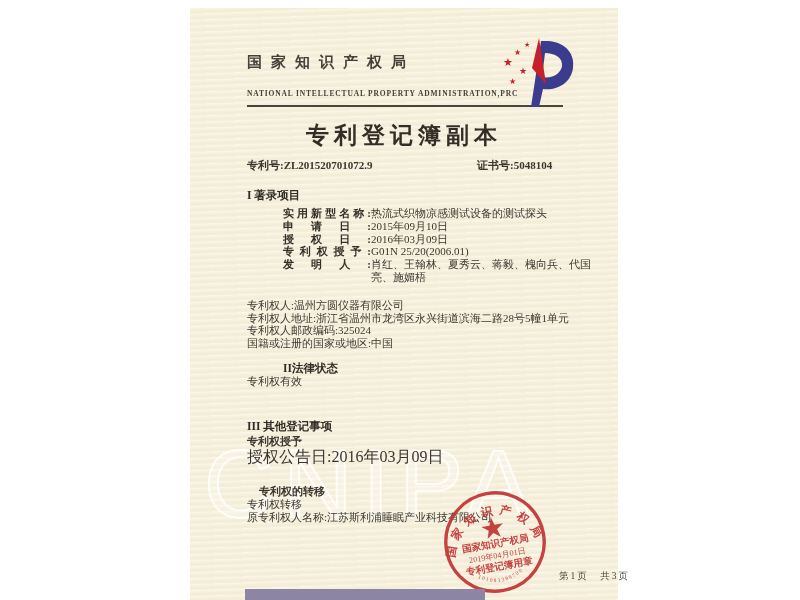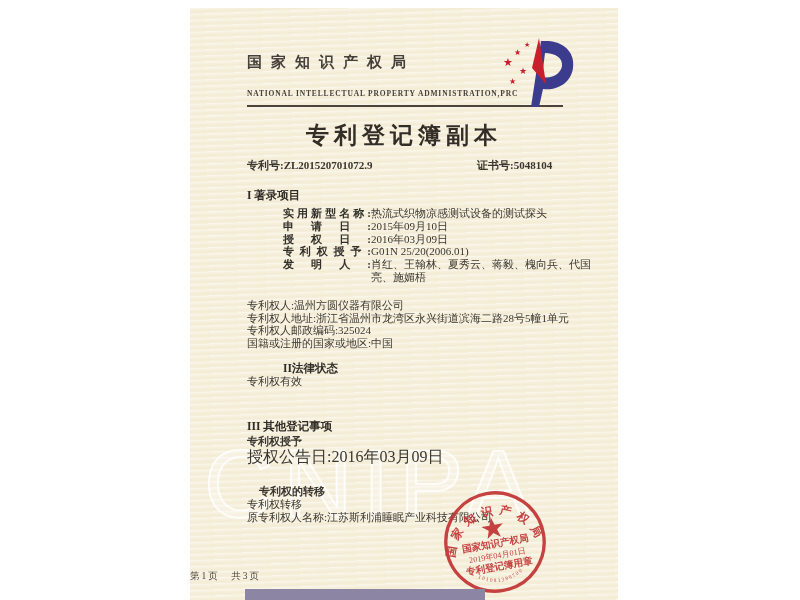--- a/index.html
+++ b/index.html
@@ -33,21 +33,21 @@
   .fvalue{max-width:250px;color:#3a362f;}
   .holder{left:57px;top:291px;font-size:11px;line-height:12.6px;z-index:2;}
   .h-sec2{left:57px;top:353px;margin-left:36px;}
   .legal-status{left:57px;top:366px;font-size:11px;z-index:2;}
   .h-sec3{left:57px;top:399px;margin-top:12px;}
   .grant-title{left:57px;top:426px;font-size:11px;font-weight:700;z-index:2;}
   .grant-line{left:57px;top:439px;font-size:16px;z-index:2;}
   .transfer-title{left:69px;top:476px;font-size:11px;font-weight:700;z-index:2;}
   .transfer-line1{left:57px;top:489px;font-size:11px;z-index:2;}
   .transfer-line2{left:57px;top:502px;font-size:11px;z-index:2;}
-  .page-footer{left:0;top:562px;width:100%;text-align:left;font-size:9.5px;letter-spacing:2px;color:#4a453d;z-index:2;}
+  .page-footer{left:12px;top:562px;width:100%;text-align:right;font-size:9.5px;letter-spacing:2px;color:#4a453d;z-index:2;}
   
   .watermark{
     left:14px;top:428px;font-family:"Liberation Sans","DejaVu Sans",sans-serif;
     font-size:96px;font-weight:400;letter-spacing:10px;line-height:1;
     color:rgba(255,255,255,.28);-webkit-text-stroke:2px rgba(255,255,255,.8);
     z-index:1;white-space:nowrap;
   }
   
   .seal{left:252px;top:481px;width:106px;height:106px;transform:rotate(-10deg);z-index:3;opacity:.93;}
   

